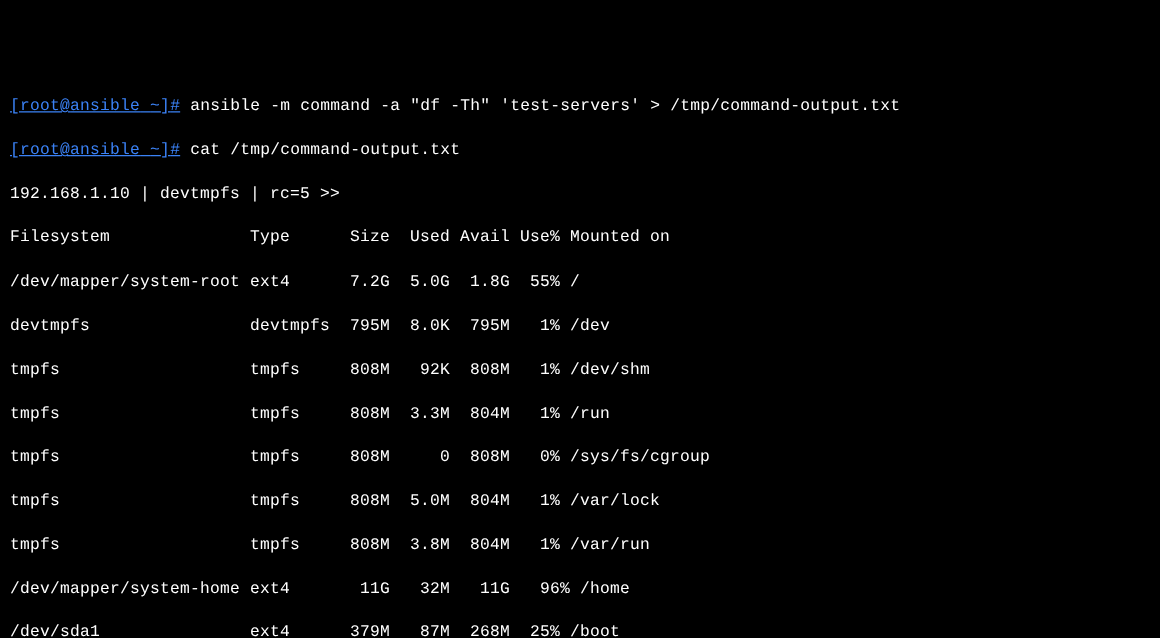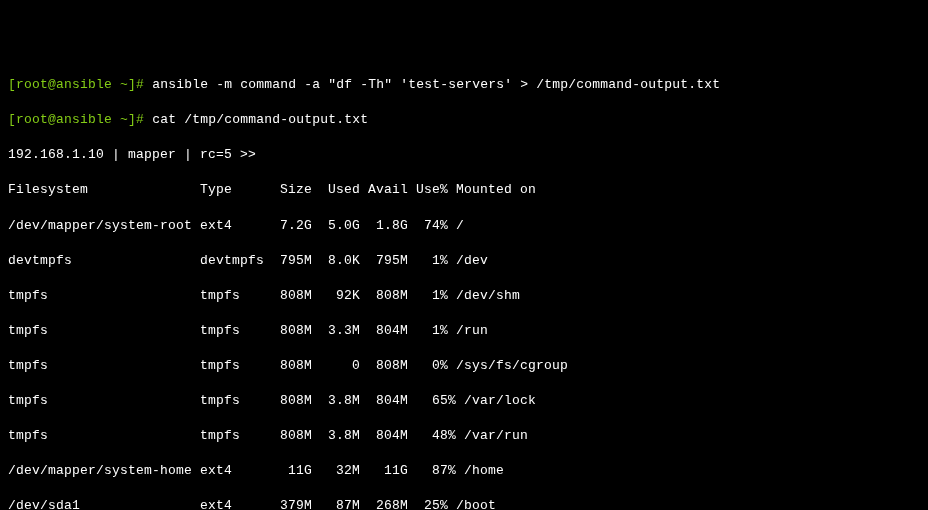--- a/index.html
+++ b/index.html
@@ -10,39 +10,39 @@
       font-size: 13px;
       line-height: 1.35;
       padding: 6px 8px;
       white-space: pre;
       letter-spacing: 0.2px;
       width: 928px;
       height: 510px;
       overflow: hidden;
     }
     .terminal-line { display: block; }
-    .prompt { color: #84cc16; }
+    .prompt { color: #3b82f6; text-decoration: underline; }
   </style>
 </head>
 <body>
 
 
 
 <span class="terminal-line"><span class="prompt">[<span>root</span>@<span>ansible</span> <span>~</span>]<span>#</span></span> <span>ansible -m command -a "df -Th" 'test-servers' &gt; /tmp/command-output.txt</span></span>
 <span class="terminal-line"><span class="prompt">[<span>root</span>@<span>ansible</span> <span>~</span>]<span>#</span></span> <span>cat /tmp/command-output.txt</span></span>
-<span class="terminal-line"><span>192.168.1.10</span> | <span>mapper</span> | <span>rc=5</span> <span>&gt;&gt;</span></span>
+<span class="terminal-line"><span>192.168.1.10</span> | <span>devtmpfs</span> | <span>rc=5</span> <span>&gt;&gt;</span></span>
 <span class="terminal-line">Filesystem              Type      Size  Used Avail Use% Mounted on</span>
-<span class="terminal-line">/dev/mapper/system-root ext4      7.2G  5.0G  1.8G  74% /</span>
+<span class="terminal-line">/dev/mapper/system-root ext4      7.2G  5.0G  1.8G  55% /</span>
 <span class="terminal-line">devtmpfs                devtmpfs  795M  8.0K  795M   1% /dev</span>
 <span class="terminal-line">tmpfs                   tmpfs     808M   92K  808M   1% /dev/shm</span>
 <span class="terminal-line">tmpfs                   tmpfs     808M  3.3M  804M   1% /run</span>
 <span class="terminal-line">tmpfs                   tmpfs     808M     0  808M   0% /sys/fs/cgroup</span>
-<span class="terminal-line">tmpfs                   tmpfs     808M  3.8M  804M   65% /var/lock</span>
-<span class="terminal-line">tmpfs                   tmpfs     808M  3.8M  804M   48% /var/run</span>
-<span class="terminal-line">/dev/mapper/system-home ext4       11G   32M   11G   87% /home</span>
+<span class="terminal-line">tmpfs                   tmpfs     808M  5.0M  804M   1% /var/lock</span>
+<span class="terminal-line">tmpfs                   tmpfs     808M  3.8M  804M   1% /var/run</span>
+<span class="terminal-line">/dev/mapper/system-home ext4       11G   32M   11G   96% /home</span>
 <span class="terminal-line">/dev/sda1               ext4      379M   87M  268M  25% /boot</span>
 
 
 
 
 
 
 
 
 

